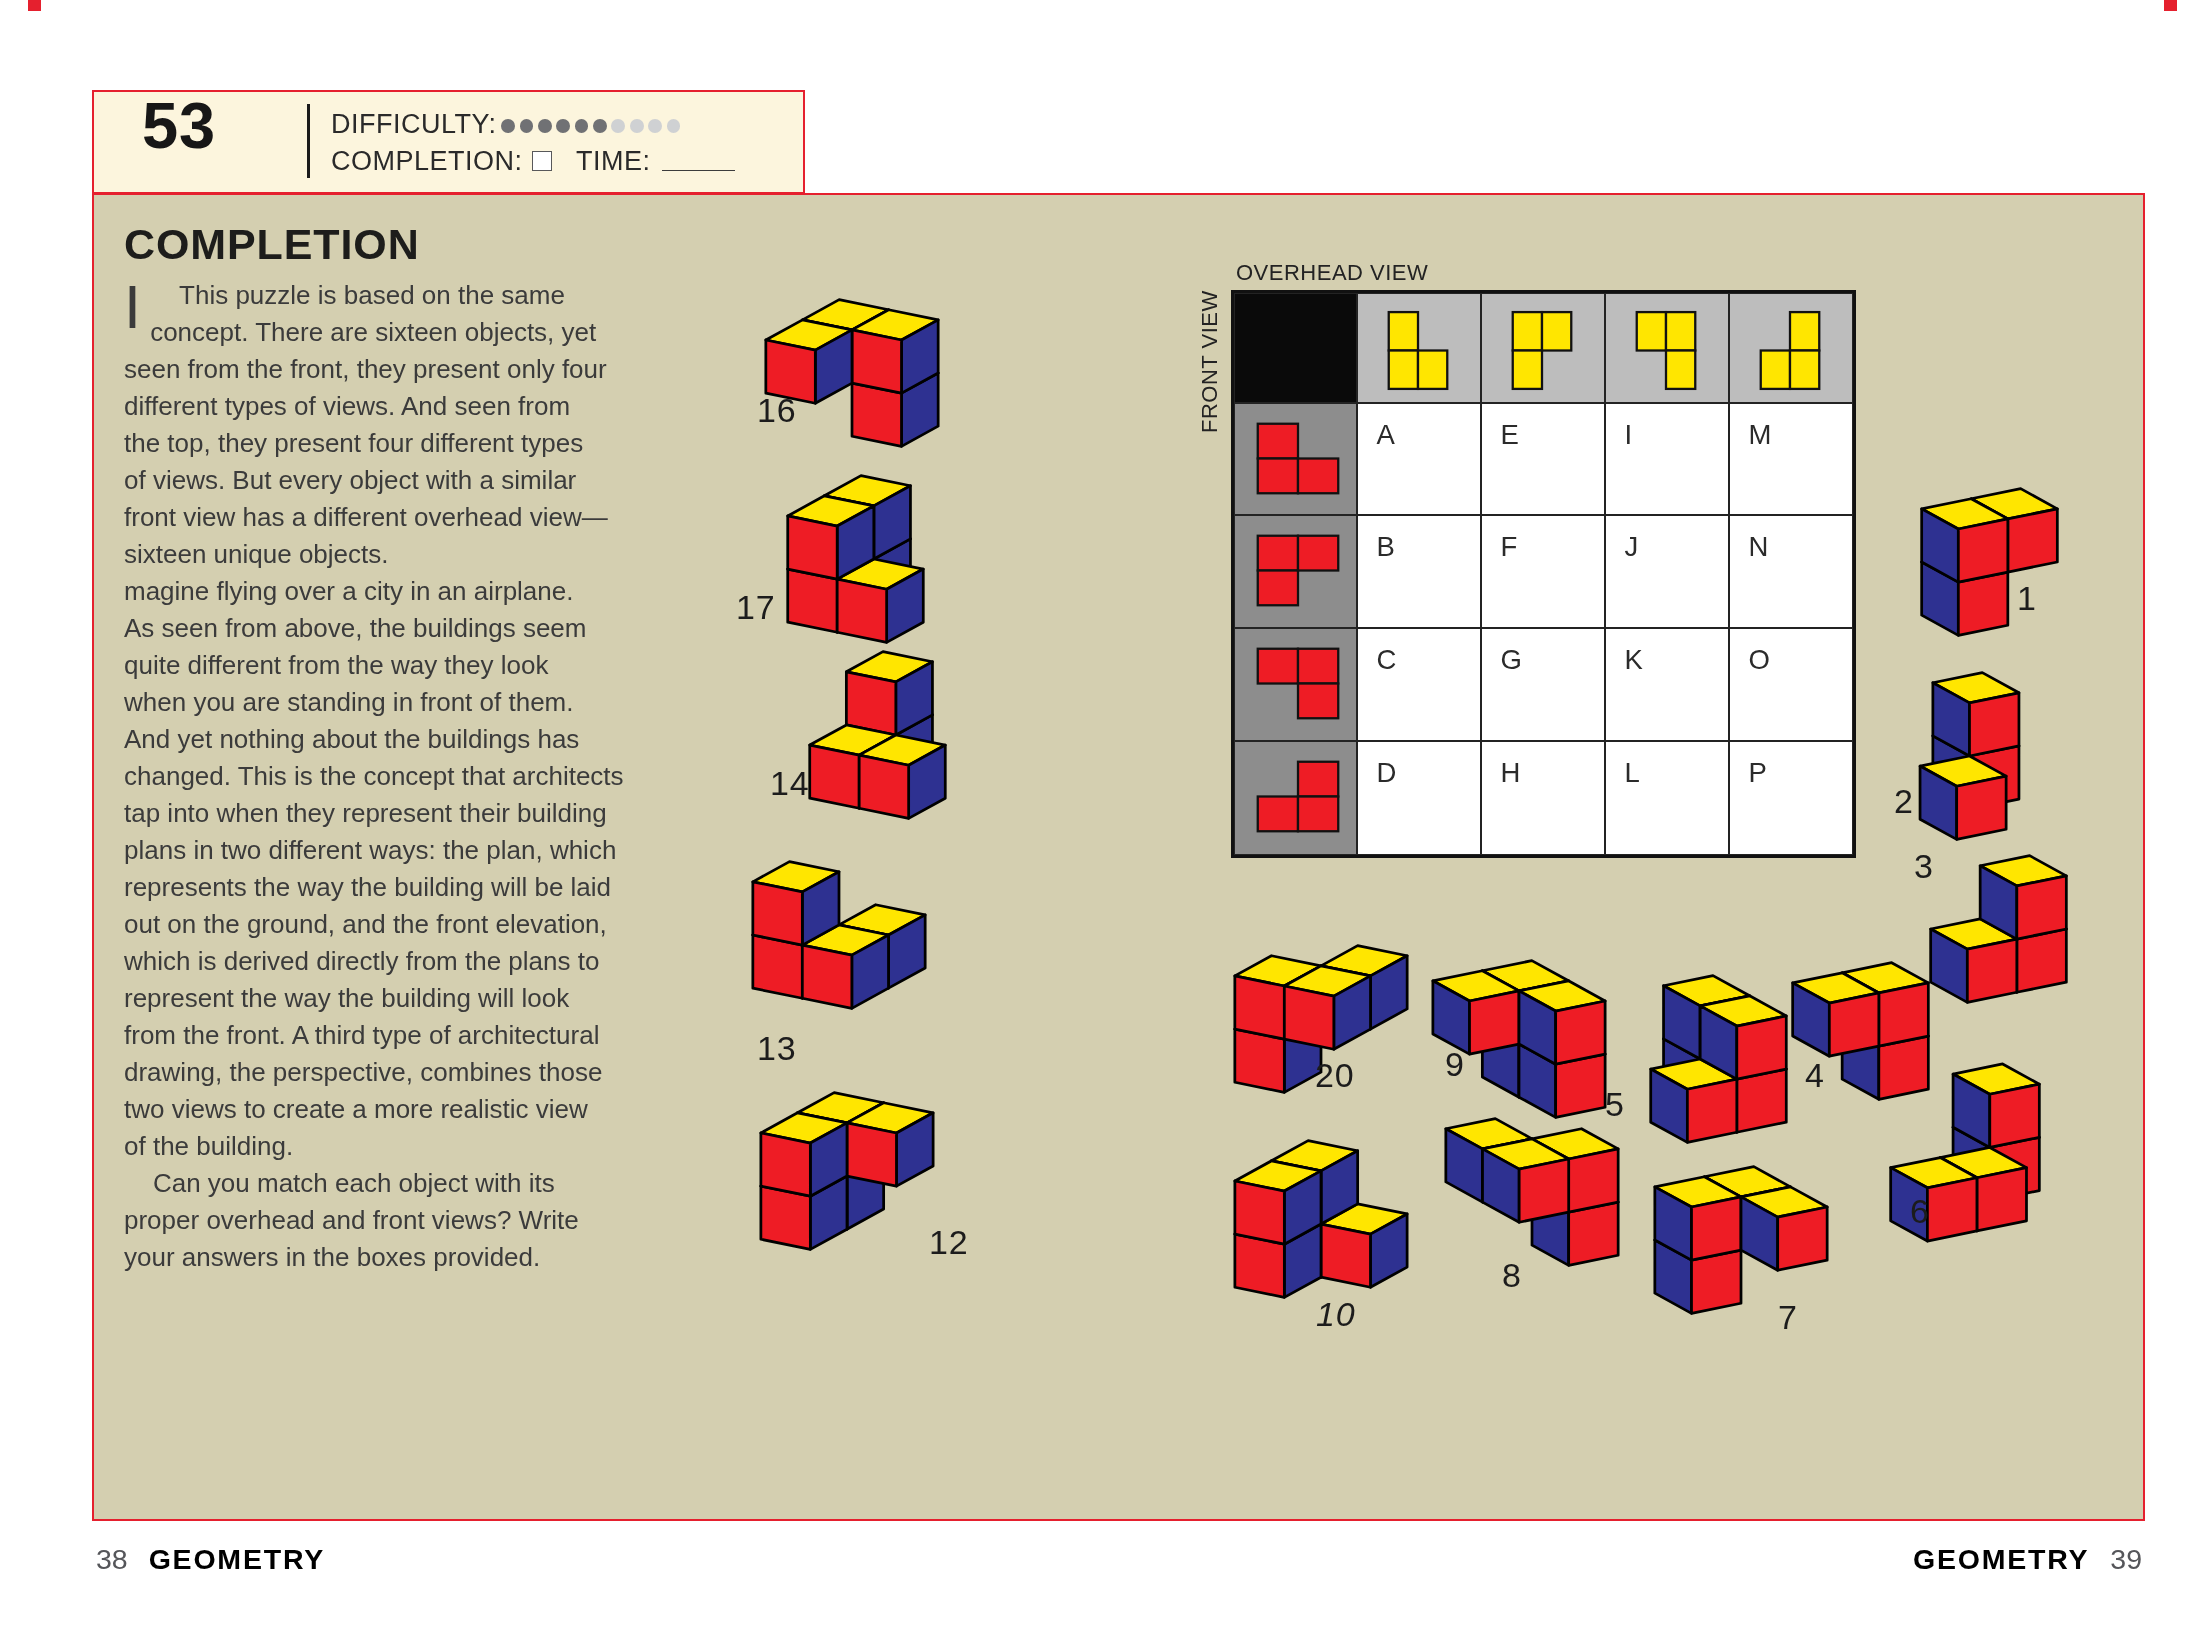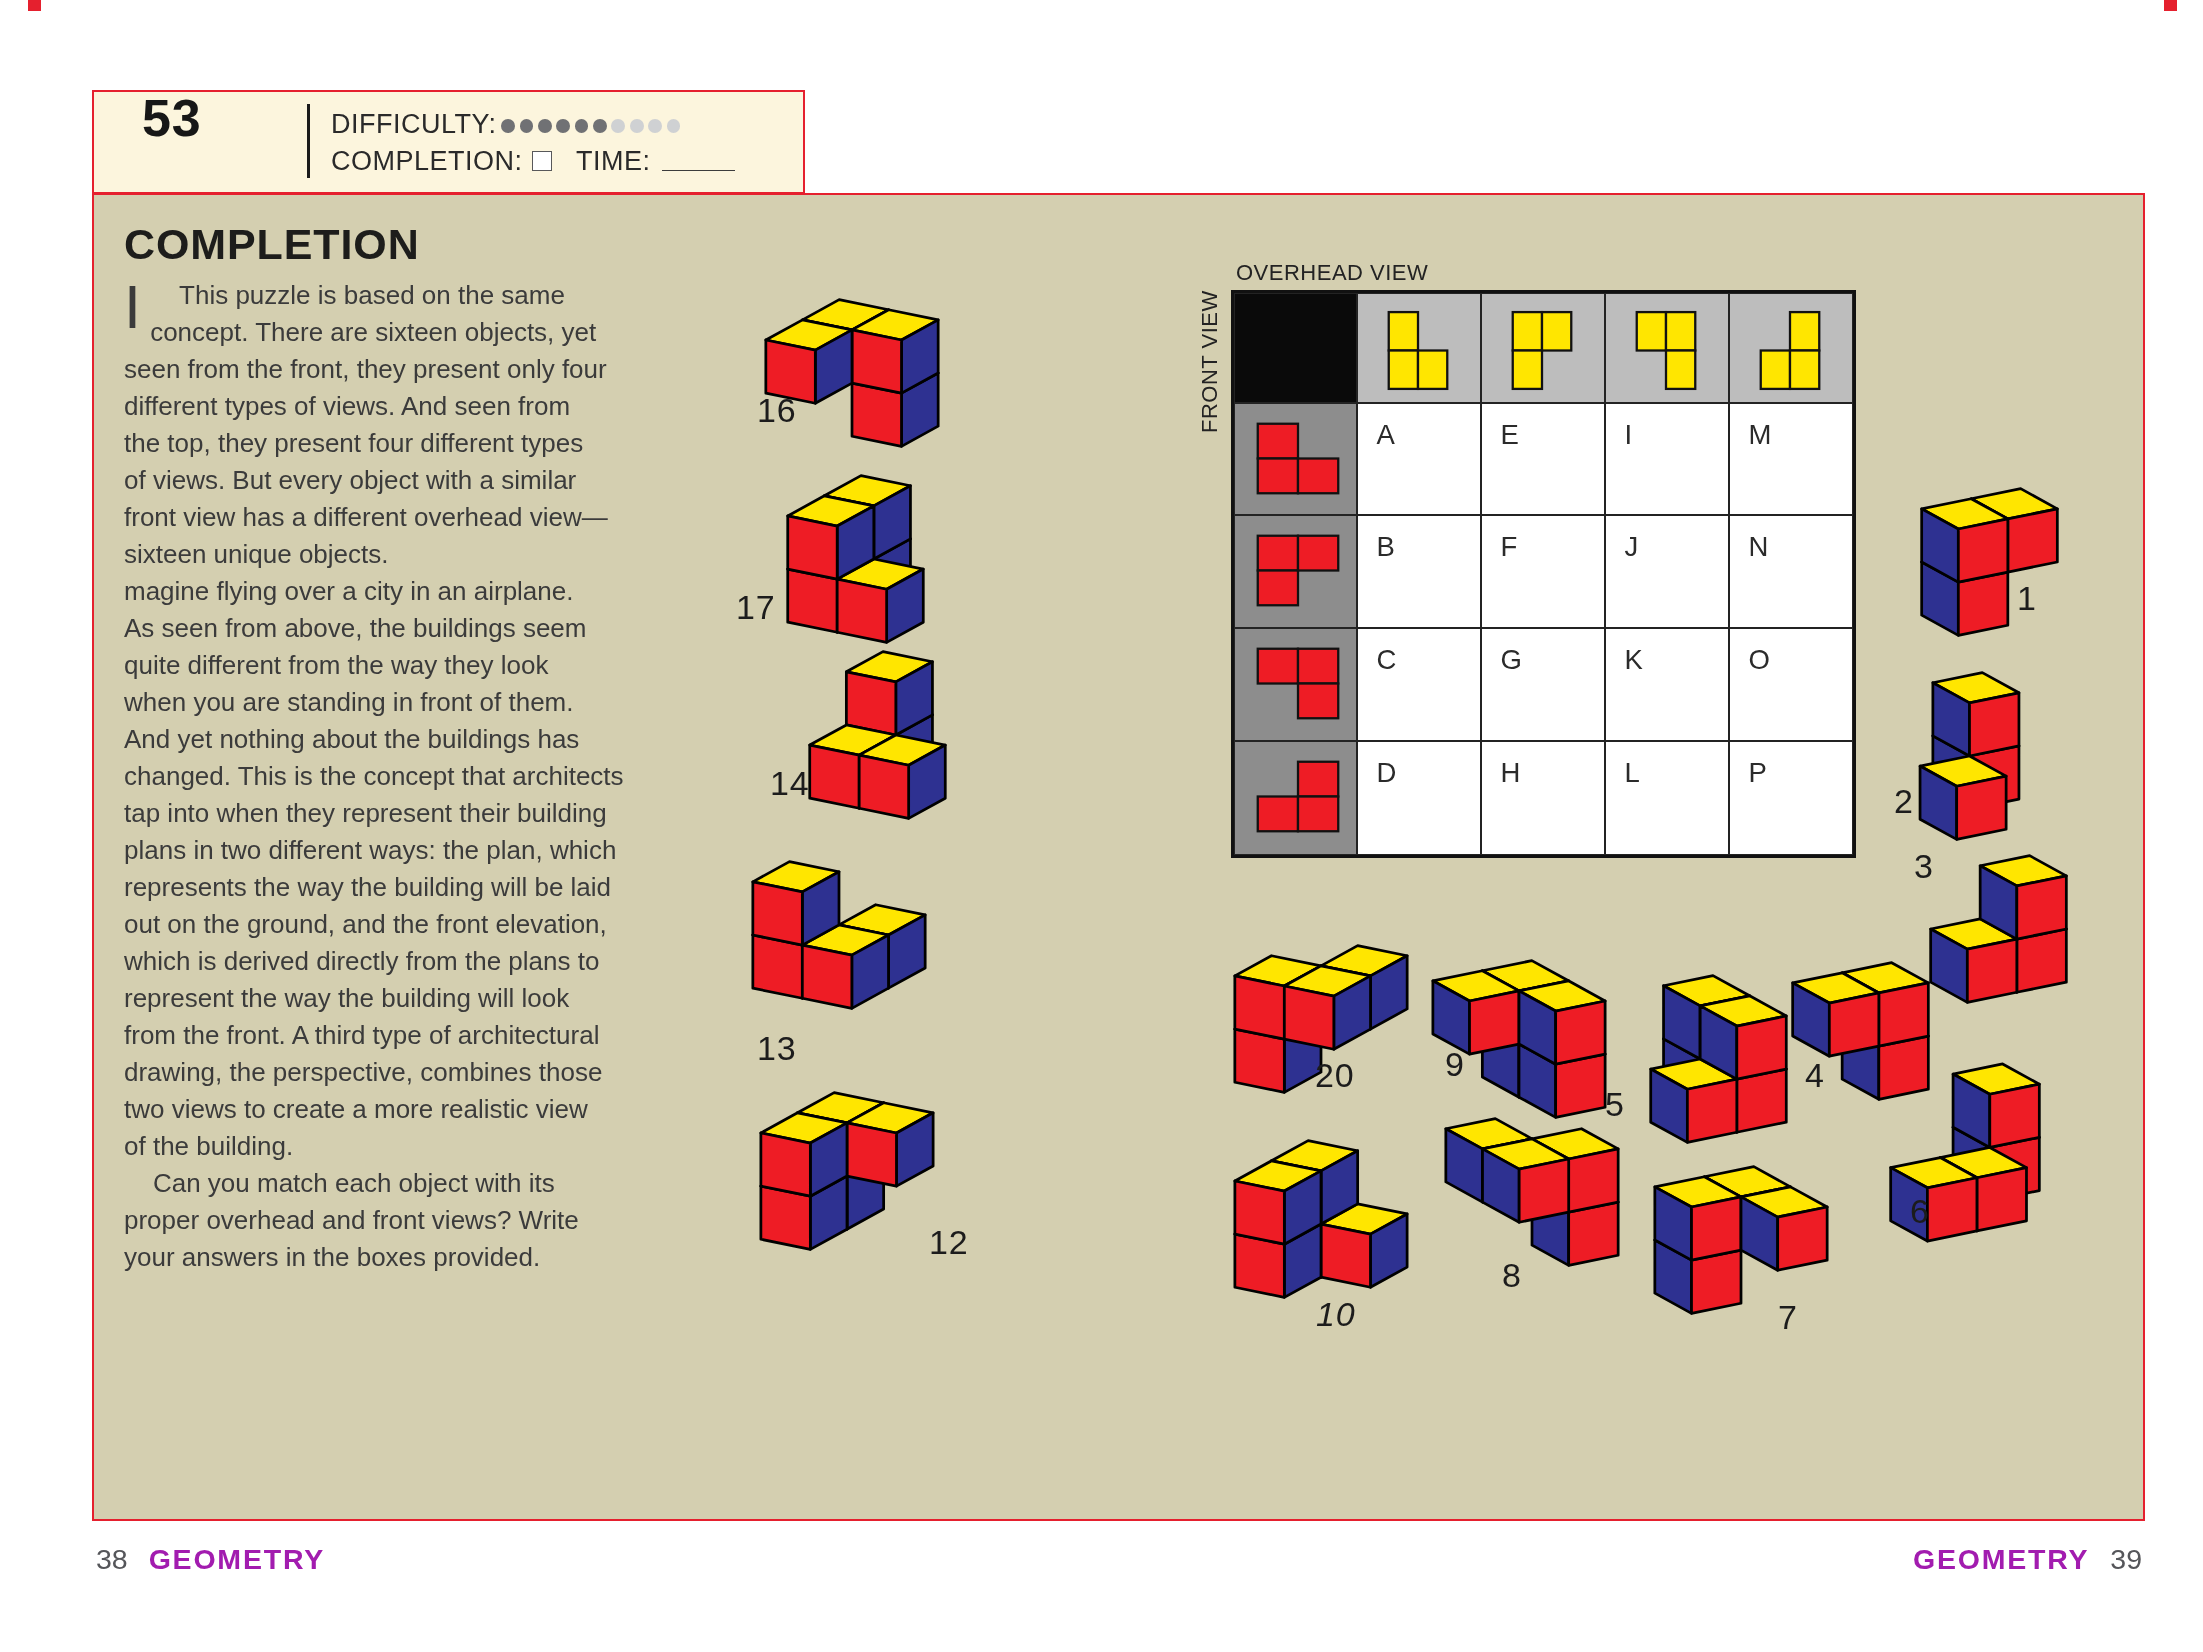--- a/index.html
+++ b/index.html
@@ -12,21 +12,21 @@
   .crop{position:absolute;width:13px;height:11px;top:0;}
   #main-panel{
     position:absolute;left:92px;top:193px;width:2053px;height:1328px;
     border:2.8px solid; box-sizing:border-box;
   }
   #header-badge{
     position:absolute;left:92px;top:90px;width:713px;height:104px;
     border:2.8px solid;box-sizing:border-box;
   }
   #puzzle-number{
-    position:absolute;left:48px;top:-3.7px;font-size:52px;font-weight:900;letter-spacing:0.9px;color:#171717;
+    position:absolute;left:48px;top:-3.7px;font-size:65px;font-weight:900;letter-spacing:0.9px;color:#171717;
   }
   #badge-divider{position:absolute;left:213px;top:12px;width:2.8px;height:74px;background:#1a1a1a;}
   #badge-right{position:absolute;left:237px;top:13.8px;font-size:27px;color:#2a2a2a;letter-spacing:0.5px;}
   .badge-row{height:37px;display:flex;align-items:center;}
   .dot{display:inline-block;width:13.8px;height:13.8px;border-radius:50%;margin-left:4.6px;}
   #completion-box{display:inline-block;width:18.4px;height:18.4px;background:#fff;border:1.8px solid #58585a;margin:0 24px 0 9.2px;}
   #time-blank{display:inline-block;width:73px;border-bottom:1.8px solid #3c3c3c;height:18.4px;margin-left:11px;}
   #page-title{
     position:absolute;left:124px;top:220px;font-size:43px;font-weight:800;letter-spacing:0.9px;color:#1d1d1b;
   }
@@ -40,21 +40,21 @@
   #front-view-label{
     position:absolute;left:1197px;top:433px;font-size:22px;letter-spacing:0.5px;color:#232323;
     transform:rotate(-90deg);transform-origin:left top;white-space:nowrap;
   }
   #views-grid{position:absolute;left:1231px;top:290px;width:619px;height:562px;border:3.7px solid #111;background:#fff;}
   .gcell{position:absolute;box-sizing:border-box;border:0.9px solid #232323;}
   .gcell .letter{position:absolute;left:18.4px;top:14.7px;font-size:27.5px;color:#2b2b2b;}
   .fig-label{position:absolute;font-size:34px;color:#1c1c1c;letter-spacing:0.9px;}
   #footer{position:absolute;left:0;top:1543px;width:2204px;font-size:28.5px;}
   .pagenum{color:#55565a;font-weight:400;}
-  .section{font-weight:800;letter-spacing:1.8px;color:#a21caf;}
+  .section{font-weight:800;letter-spacing:1.8px;color:#000000;}
   #footer-left{position:absolute;left:96px;top:0;}
   #footer-right{position:absolute;right:62px;top:0;}
   svg{display:block;}
 </style>
 </head>
 <body>
 
 <div class="crop" style="left:27.5px;background:#e5202e;"></div>
 <div class="crop" style="left:2164px;background:#e5202e;"></div>
 

